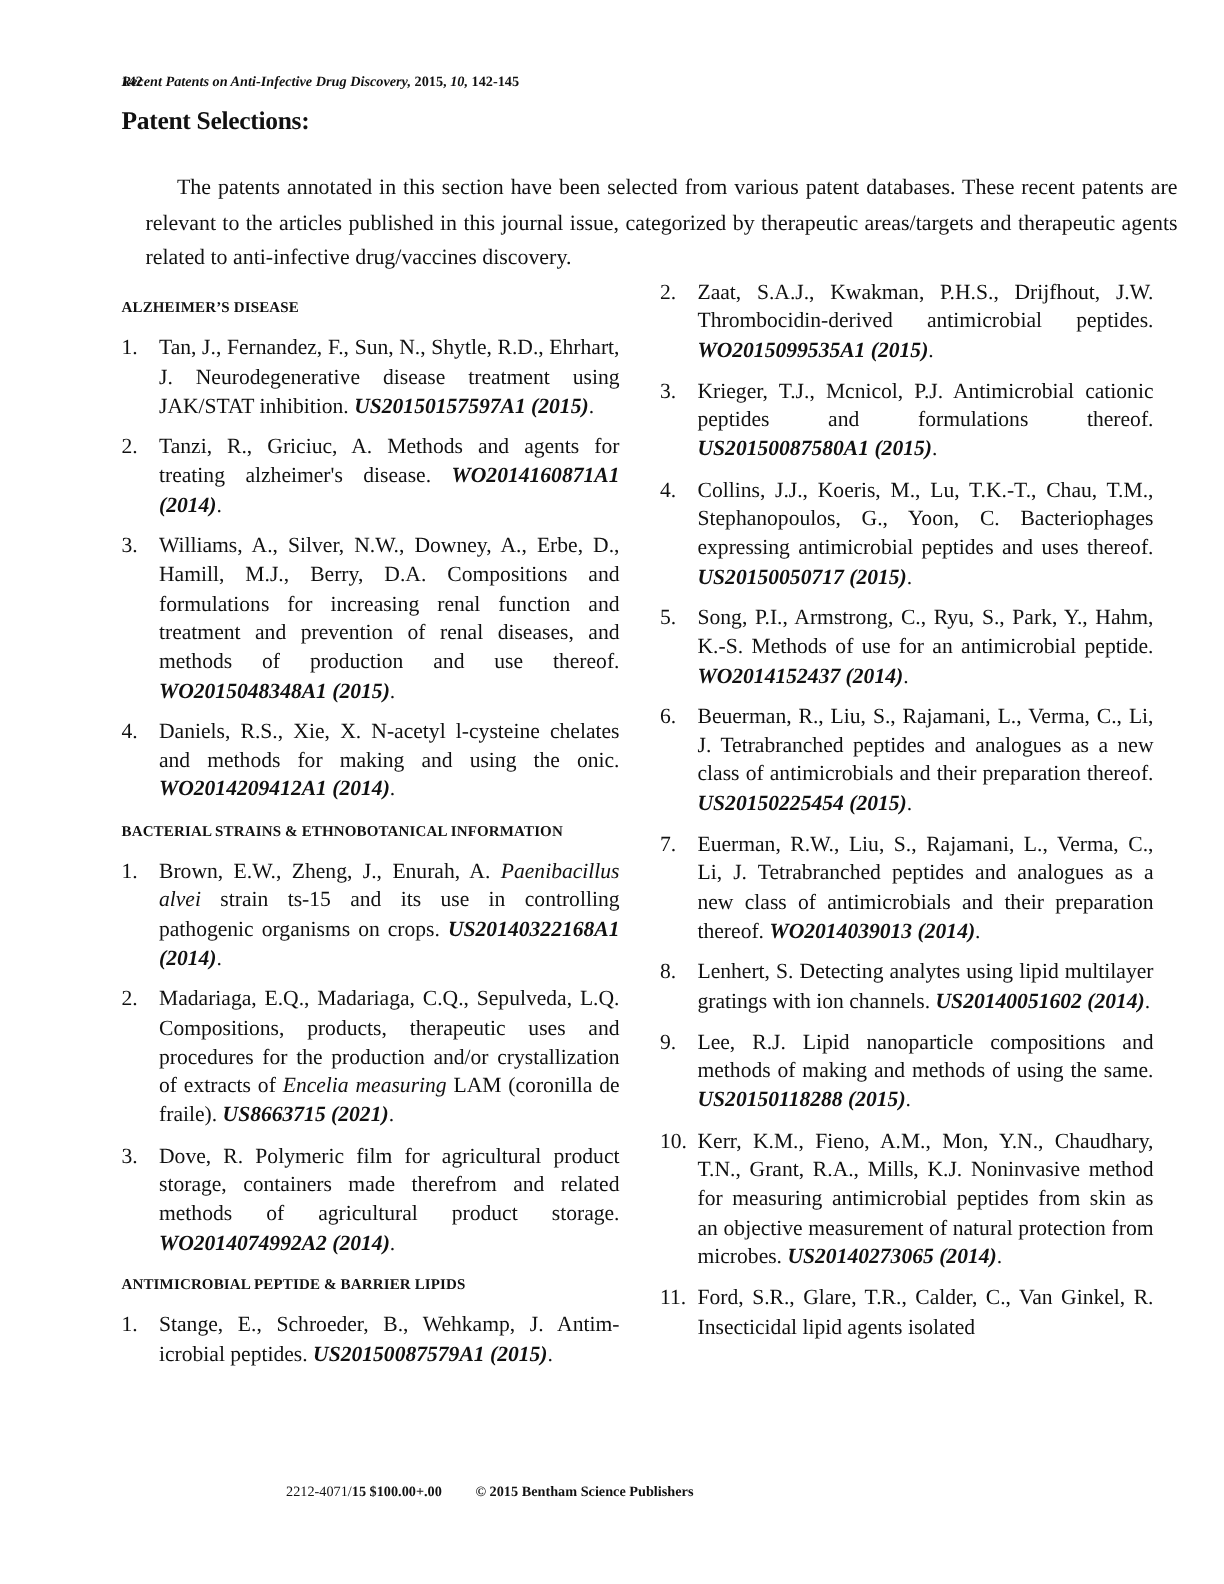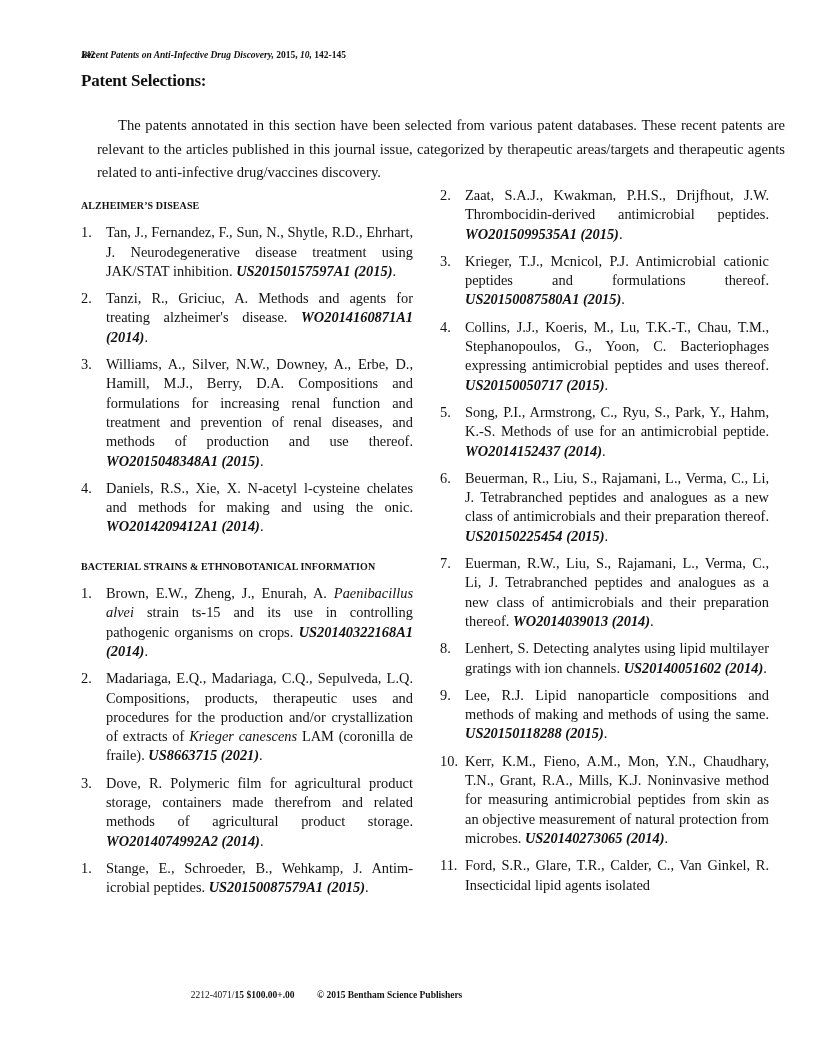--- a/index.html
+++ b/index.html
@@ -29,21 +29,21 @@
   .col {
     position: absolute; top: 184px;
     font-size: 14.4px; line-height: 19.3px;
   }
   .col.left { left: 81px; width: 332px; top: 196px; }
   .col.right { left: 440px; width: 329px; top: 186px; }
   .section-heading {
     font-weight: bold; font-size: 10px; text-align: justify;
     text-align-last: left; margin: 0 0 8px 0; letter-spacing: 0.1px;
   }
-  .section-heading.spaced { margin-top: 20px; }
+  .section-heading.spaced { margin-top: 8px; }
   ol.refs { list-style: none; margin: 0; padding: 0; }
   ol.refs li {
     position: relative; padding-left: 25px; margin-bottom: 8px;
     text-align: justify; hyphens: manual;
   }
   ol.refs li .num { position: absolute; left: 0; top: 0; }
   ol.refs li .pat { font-weight: bold; font-style: italic; }
   ol.refs li i.sp { font-style: italic; }
   .footer {
     position: absolute; top: 990px; left: 0; width: 653px;
@@ -69,24 +69,25 @@
   <ol class="refs">
     <li><span class="num">1.</span><span>Tan, J., Fernandez, F., Sun, N., Shytle, R.D., Ehrhart, J. Neurodegenerative disease treat­ment using JAK/STAT inhibition.</span> <span class="pat">US20150157597A1 (2015)</span>.</li>
     <li><span class="num">2.</span><span>Tanzi, R., Griciuc, A. Methods and agents for treating alzheimer's disease.</span> <span class="pat">WO2014160871A1 (2014)</span>.</li>
     <li><span class="num">3.</span><span>Williams, A., Silver, N.W., Downey, A., Erbe, D., Hamill, M.J., Berry, D.A. Compositions and formulations for increasing renal function and treatment and prevention of renal diseases, and methods of production and use thereof.</span> <span class="pat">WO2015048348A1 (2015)</span>.</li>
     <li><span class="num">4.</span><span>Daniels, R.S., Xie, X. N-acetyl l-cysteine chelates and methods for making and using the onic.</span> <span class="pat">WO2014209412A1 (2014)</span>.</li>
   </ol>
 
   <div class="section-heading spaced">BACTERIAL STRAINS &amp; ETHNOBOTANI­CAL INFORMATION</div>
   <ol class="refs">
     <li><span class="num">1.</span><span>Brown, E.W., Zheng, J., Enurah, A. </span><i class="sp">Paeniba­cillus alvei</i><span> strain ts-15 and its use in control­ling pathogenic organisms on crops.</span> <span class="pat">US20140322168A1 (2014)</span>.</li>
-    <li><span class="num">2.</span><span>Madariaga, E.Q., Madariaga, C.Q., Sepulveda, L.Q. Compositions, products, therapeutic uses and procedures for the production and/or crys­tallization of extracts of </span><i class="sp">Krieger canescens</i><span> LAM (coronilla de fraile).</span> <span class="pat">US8663715 (2021)</span>.</li>
+    <li><span class="num">2.</span><span>Madariaga, E.Q., Madariaga, C.Q., Sepulveda, L.Q. Compositions, products, therapeutic uses and procedures for the production and/or crys­tallization of extracts of </span><i class="sp">Encelia measuring</i><span> LAM (coronilla de fraile).</span> <span class="pat">US8663715 (2021)</span>.</li>
     <li><span class="num">3.</span><span>Dove, R. Polymeric film for agricultural prod­uct storage, containers made therefrom and re­lated methods of agricultural product storage.</span> <span class="pat">WO2014074992A2 (2014)</span>.</li>
   </ol>
 
+  <div class="section-heading spaced">ANTIMICROBIAL PEPTIDE &amp; BARRIER LIPIDS</div>
   <ol class="refs">
     <li><span class="num">1.</span><span>Stange, E., Schroeder, B., Wehkamp, J. Antim­icrobial peptides.</span> <span class="pat">US20150087579A1 (2015)</span>.</li>
   </ol>
 </div>
 
 <div class="col right">
   <ol class="refs">
     <li><span class="num">2.</span><span>Zaat, S.A.J., Kwakman, P.H.S., Drijfhout, J.W. Thrombocidin-derived antimicrobial peptides.</span> <span class="pat">WO2015099535A1 (2015)</span>.</li>
     <li><span class="num">3.</span><span>Krieger, T.J., Mcnicol, P.J. Antimicrobial cati­onic peptides and formulations thereof.</span> <span class="pat">US20150087580A1 (2015)</span>.</li>
     <li><span class="num">4.</span><span>Collins, J.J., Koeris, M., Lu, T.K.-T., Chau, T.M., Stephanopoulos, G., Yoon, C. Bacterio­phages expressing antimicrobial peptides and uses thereof.</span> <span class="pat">US20150050717 (2015)</span>.</li>

